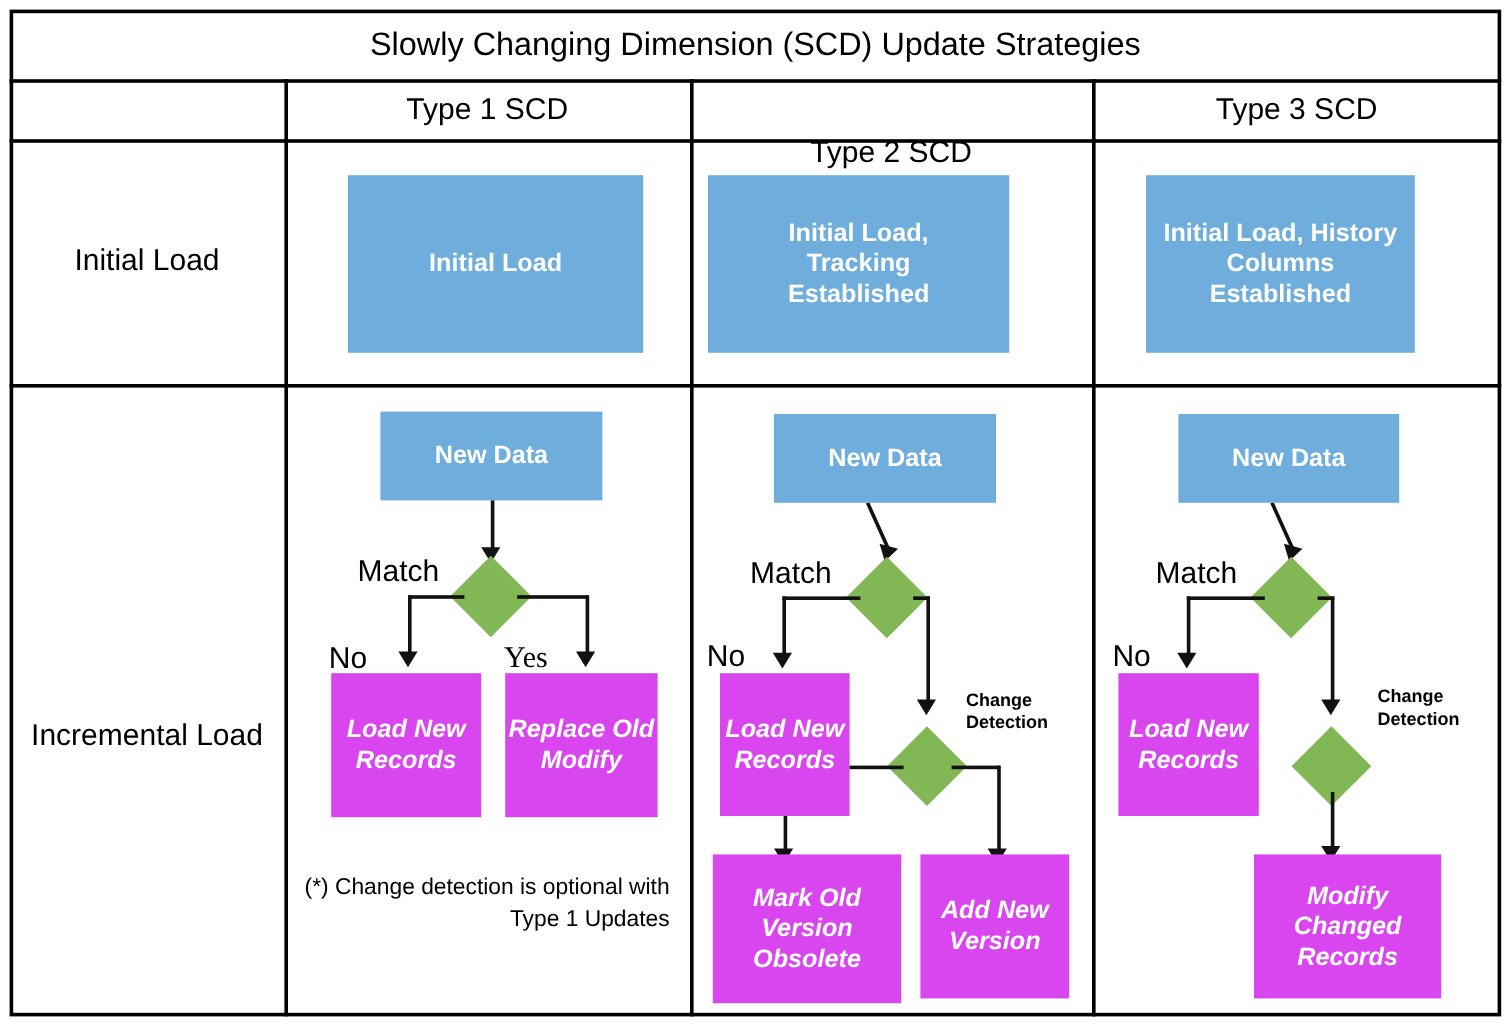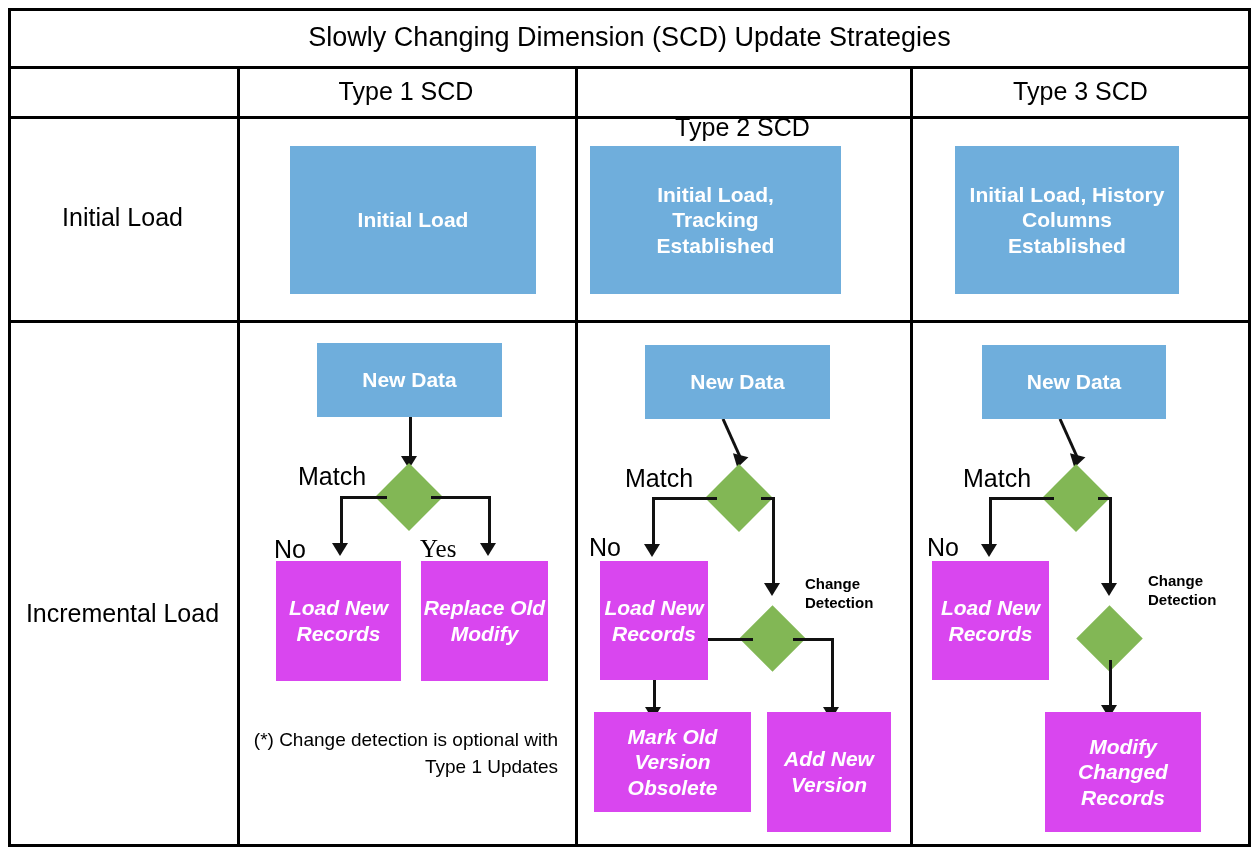--- a/index.html
+++ b/index.html
@@ -142,21 +142,21 @@
 
   <div class="hseg" style="left:708px;top:638px;width:45px;"></div>
 
   <div class="vseg" style="left:653px;top:680px;height:30px;"></div>
   <div class="arrowhead" style="left:645px;top:707px;"></div>
 
   <div class="hseg" style="left:793px;top:638px;width:40px;"></div>
   <div class="vseg" style="left:831px;top:638px;height:72px;"></div>
   <div class="arrowhead" style="left:823px;top:707px;"></div>
 
-  <div class="node green" style="left:594px;top:712px;width:157px;height:100px;font-size:21px;">Mark Old Version Obsolete</div>
+  <div class="node green" style="left:594px;top:712px;width:157px;height:124px;font-size:21px;">Mark Old Version Obsolete</div>
   <div class="node green" style="left:767px;top:712px;width:124px;height:120px;font-size:21px;">Add New Version</div>
 
   <div class="node blue" style="left:982px;top:345px;width:184px;height:74px;font-size:21px;">New Data</div>
 
   <svg class="slant" style="left:1057px;top:419px;width:30px;height:44px;" width="30" height="44">
     <line x1="3" y1="0" x2="21" y2="40"></line>
   </svg>
   <div class="arrowhead" style="left:1068px;top:455px;transform:rotate(15deg);"></div>
 
   <div class="diamond" style="left:1052px;top:474px;width:48px;height:48px;"></div>

